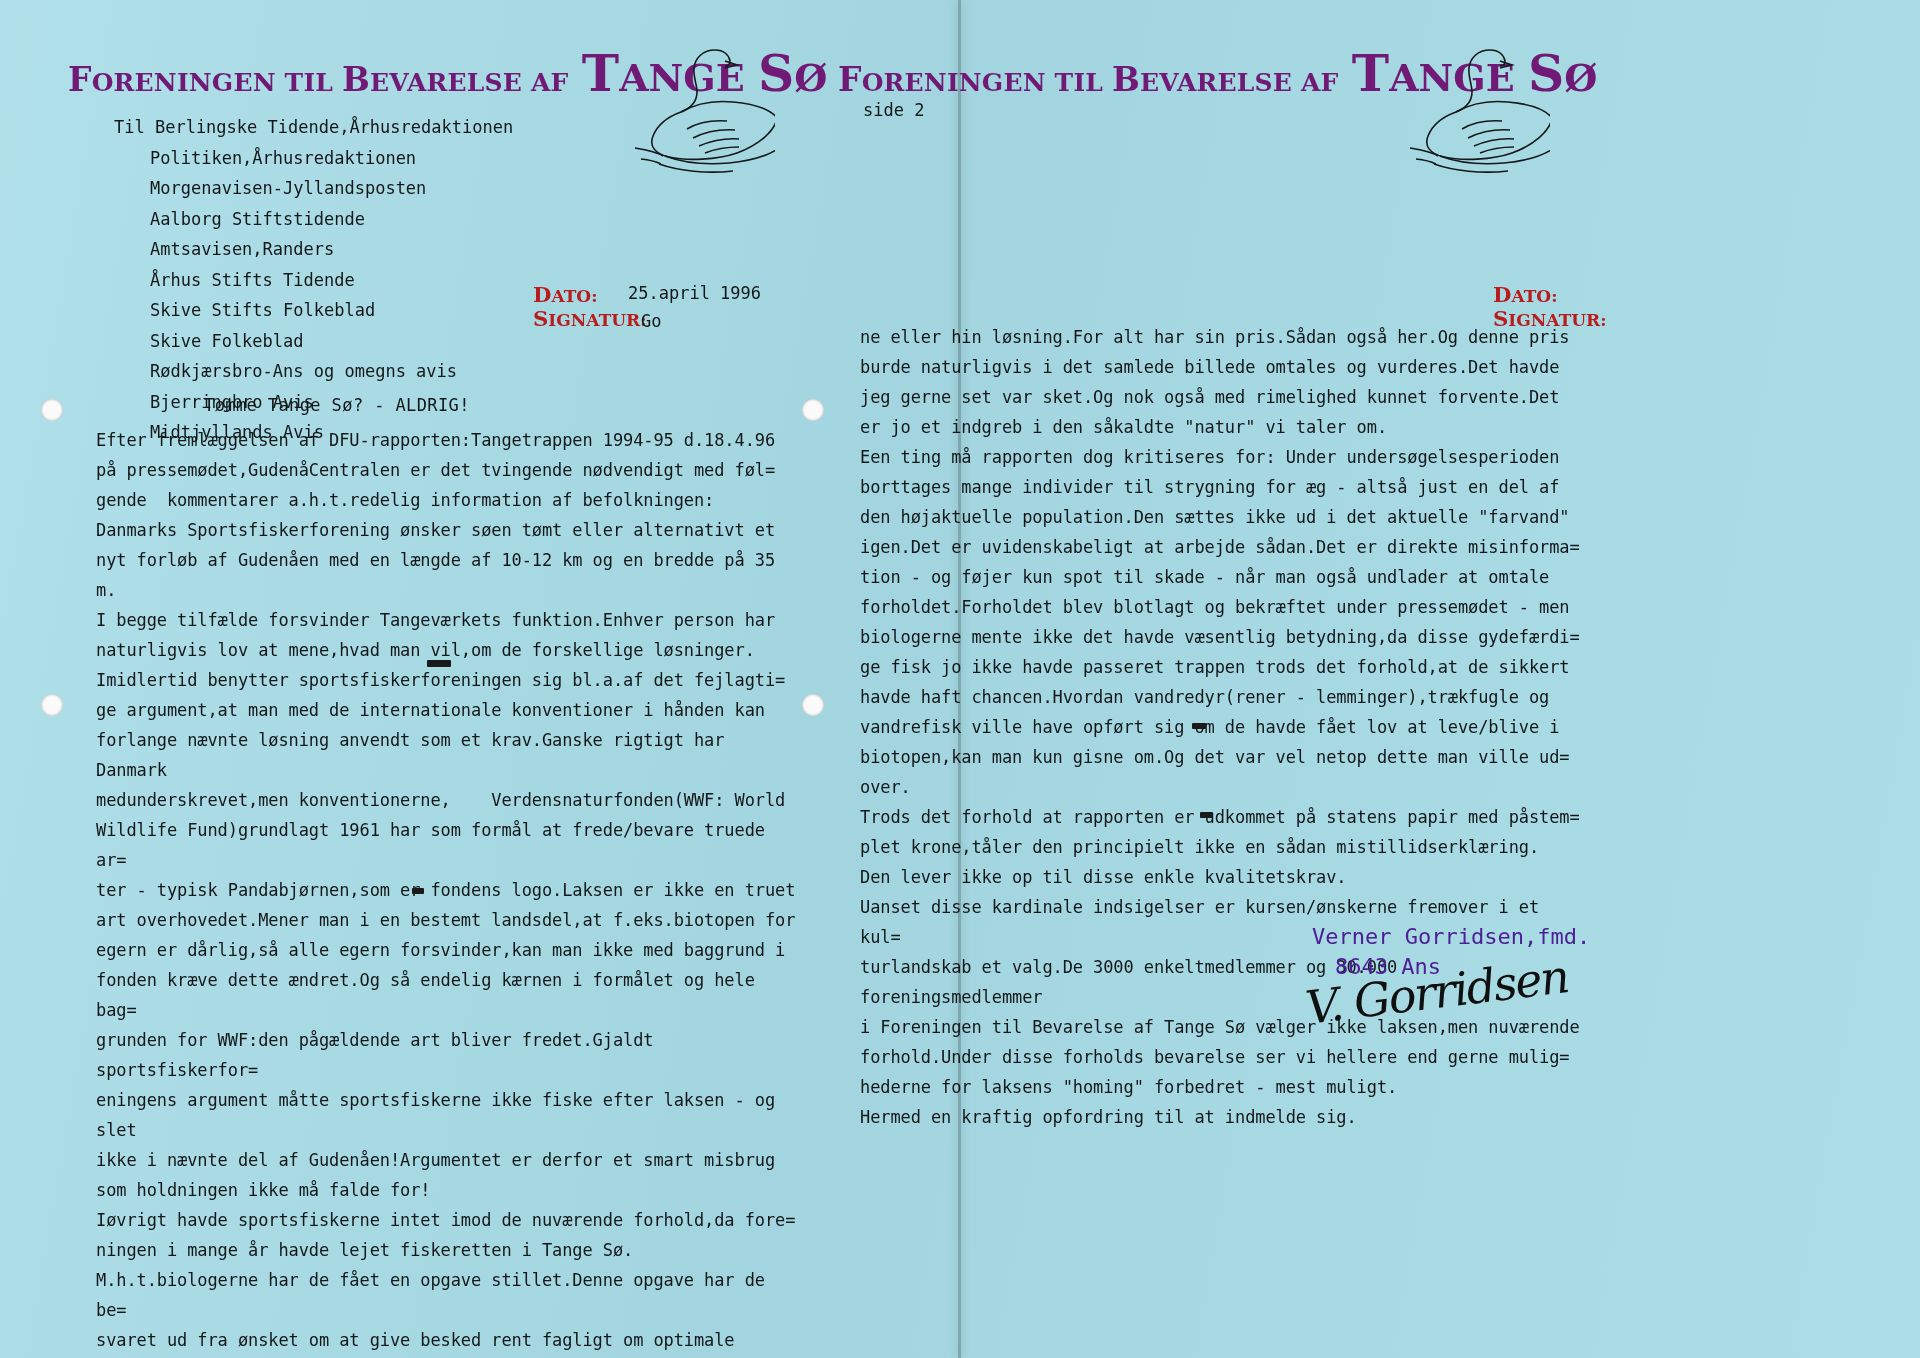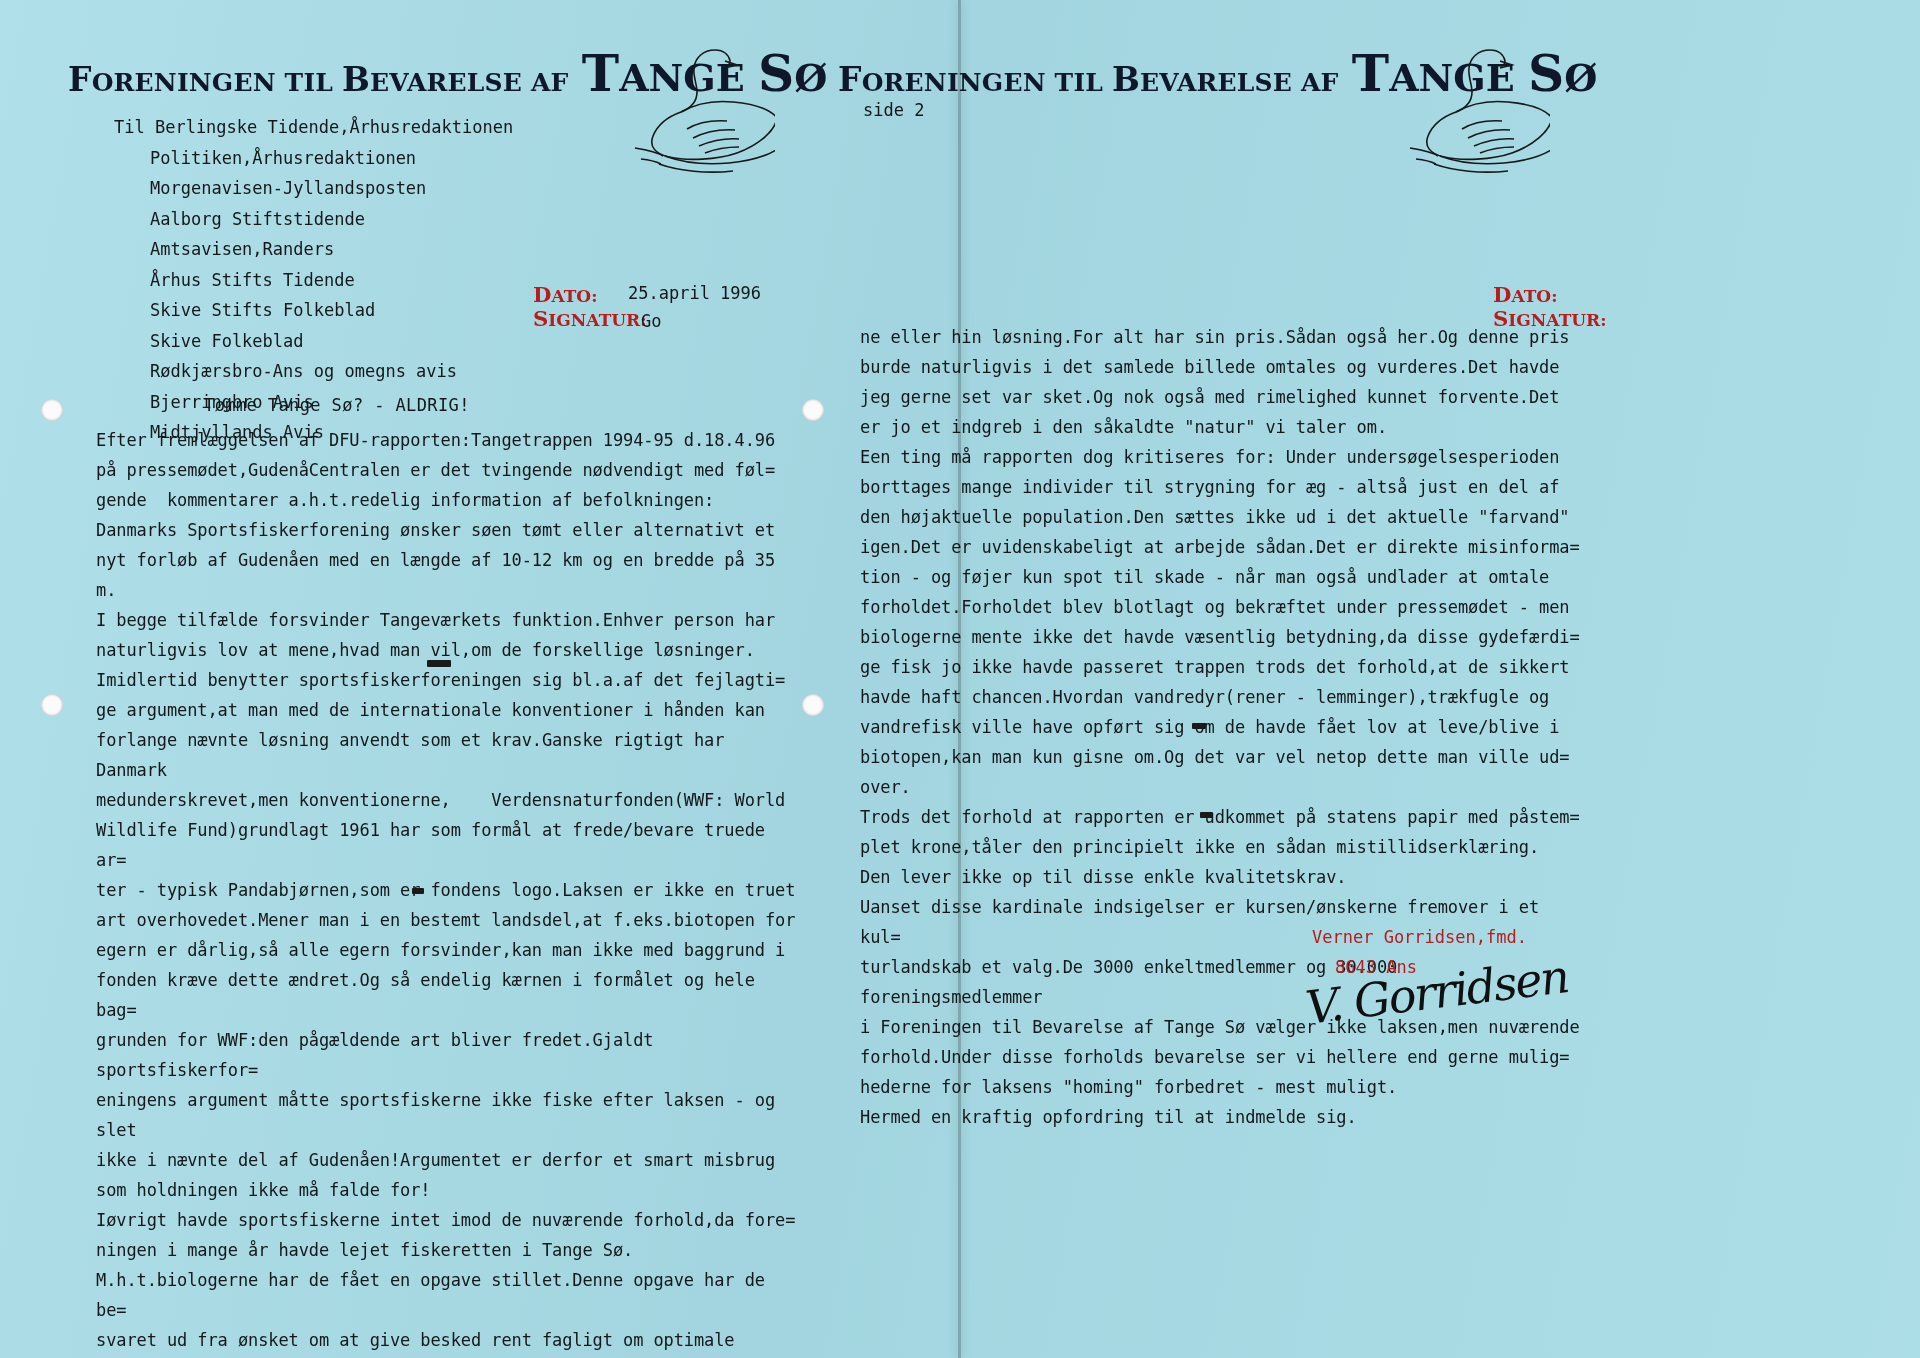--- a/index.html
+++ b/index.html
@@ -49,21 +49,21 @@
     width: 22px;
     height: 22px;
     border-radius: 50%;
     background: #fbfbfb;
     box-shadow: inset 0 0 3px rgba(0,0,0,0.35);
   }
 
   .masthead {
     position: absolute;
     white-space: nowrap;
-    color: #0f172a;
+    color: #701a75;
   }
   .masthead .small-caps {
     font-family: "DejaVu Serif", serif;
     font-weight: bold;
     font-size: 25px;
     letter-spacing: 0.2px;
   }
   .masthead .big {
     font-family: "DejaVu Serif", serif;
     font-weight: bold;
@@ -128,23 +128,23 @@
   .strike {
     position: absolute;
     background: #1a1a1a;
     height: 7px;
     border-radius: 1px;
   }
 
   .signame {
     position: absolute;
     font-family: "DejaVu Sans Mono", monospace;
-    font-size: 17px;
+    font-size: 22px;
     line-height: 30px;
-    color: #b91c1c;
+    color: #4c1d95;
     white-space: pre;
   }
   .sigmark {
     position: absolute;
     font-family: "DejaVu Serif", serif;
     font-style: italic;
     font-size: 46px;
     color: #101010;
     transform: rotate(-7deg);
     letter-spacing: -2px;

